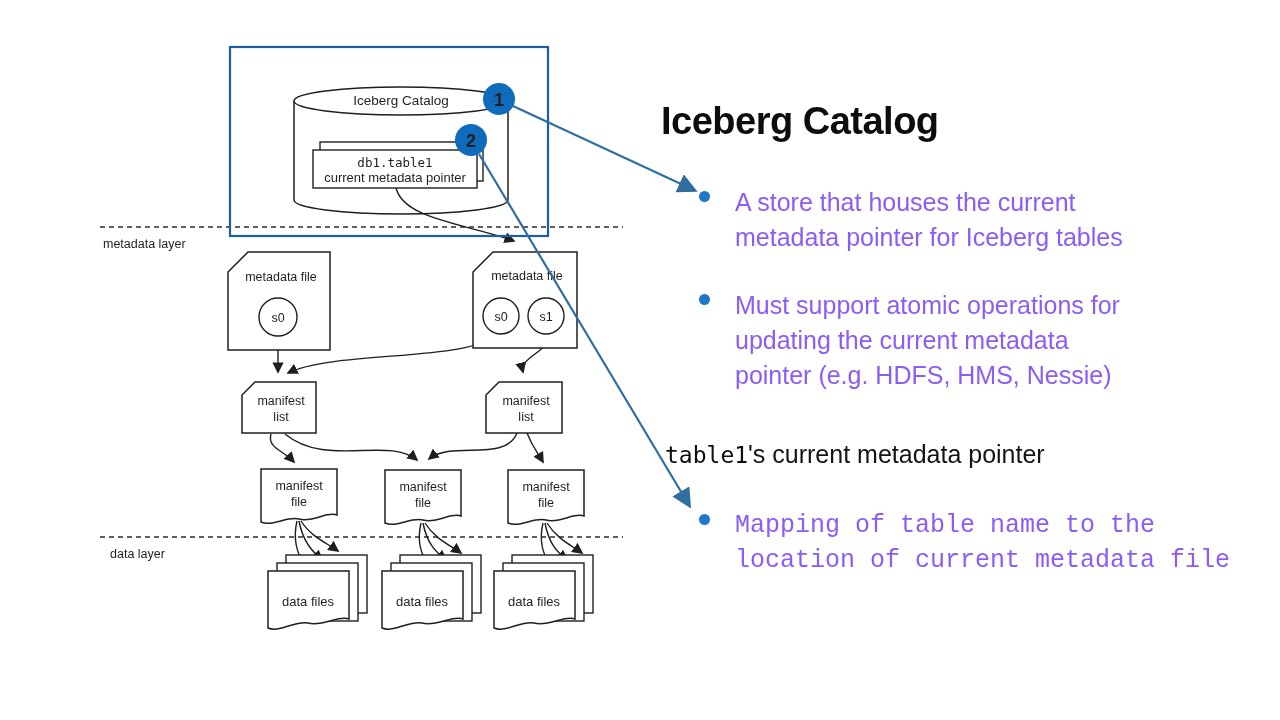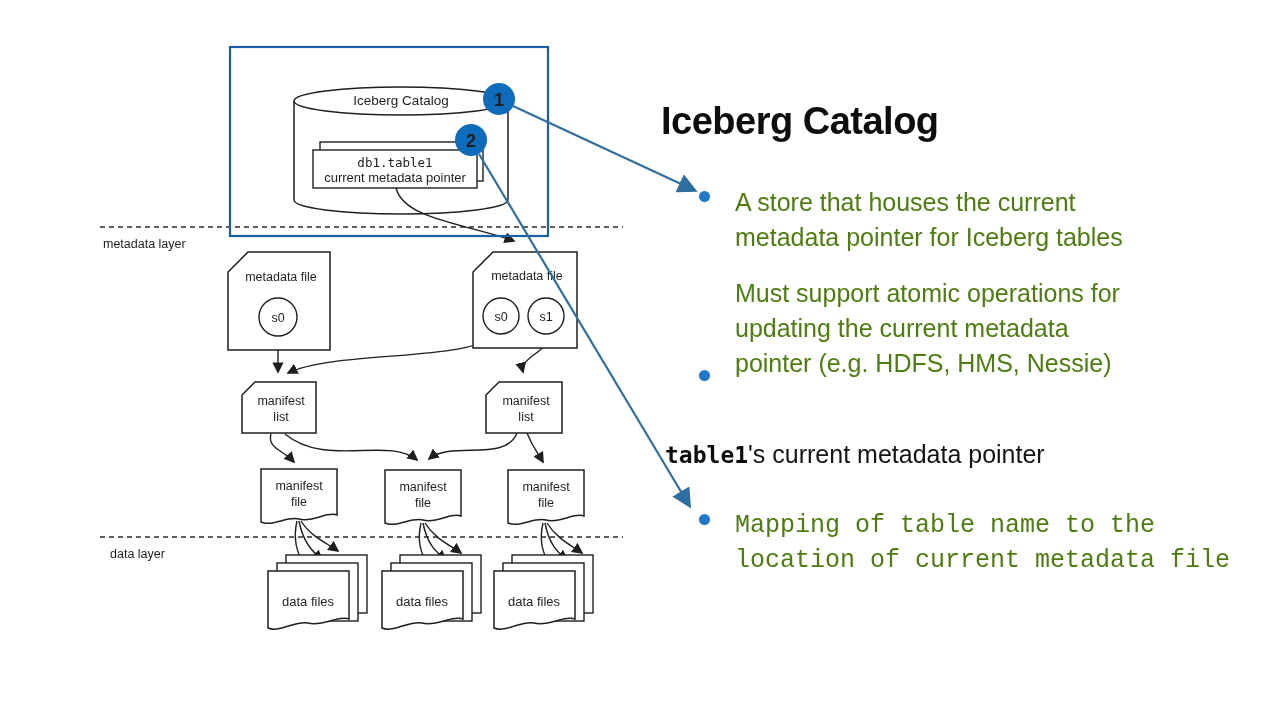--- a/index.html
+++ b/index.html
@@ -14,28 +14,28 @@
   .panel-title{
     position:absolute;left:661px;top:100px;
     font-size:38px;font-weight:700;letter-spacing:-0.5px;color:#0d0d0d;
   }
   .bullet-row{position:absolute;display:flex;align-items:flex-start;}
   .bullet-dot{
     width:11px;height:11px;border-radius:50%;background:#1f78c8;
     margin-top:6px;flex:none;
   }
   .bullet-text{
-    margin-left:25px;font-size:25px;line-height:35px;white-space:pre-line;color:#4d7c0f;
+    margin-left:25px;font-size:25px;line-height:35px;white-space:pre-line;color:#8b5cf6;
   }
   .b1{left:699px;top:185px;}
-  .b2{left:699px;top:276px;align-items:flex-end;}
+  .b2{left:699px;top:288px;}
   .b3{left:699px;top:508px;font-family:Liberation Mono, monospace;}
   .sub-head{position:absolute;left:665px;top:440px;font-size:25px;color:#141414;}
   .sub-head .code{
-    font-family:"DejaVu Sans Mono", monospace;font-weight:700;font-size:23px;color:#0d0d0d;
+    font-family:"DejaVu Sans Mono", monospace;font-weight:400;font-size:23px;color:#0d0d0d;
   }
 </style>
 </head>
 <body>
 
 <svg id="diagram" width="1280" height="720" viewBox="0 0 1280 720">
   <defs>
     <marker id="arw" viewBox="0 0 10 10" refX="8.5" refY="5" markerWidth="8" markerHeight="8" orient="auto">
       <path d="M0 0 L10 5 L0 10 Z" fill="#1f1f1f"></path>
     </marker>

